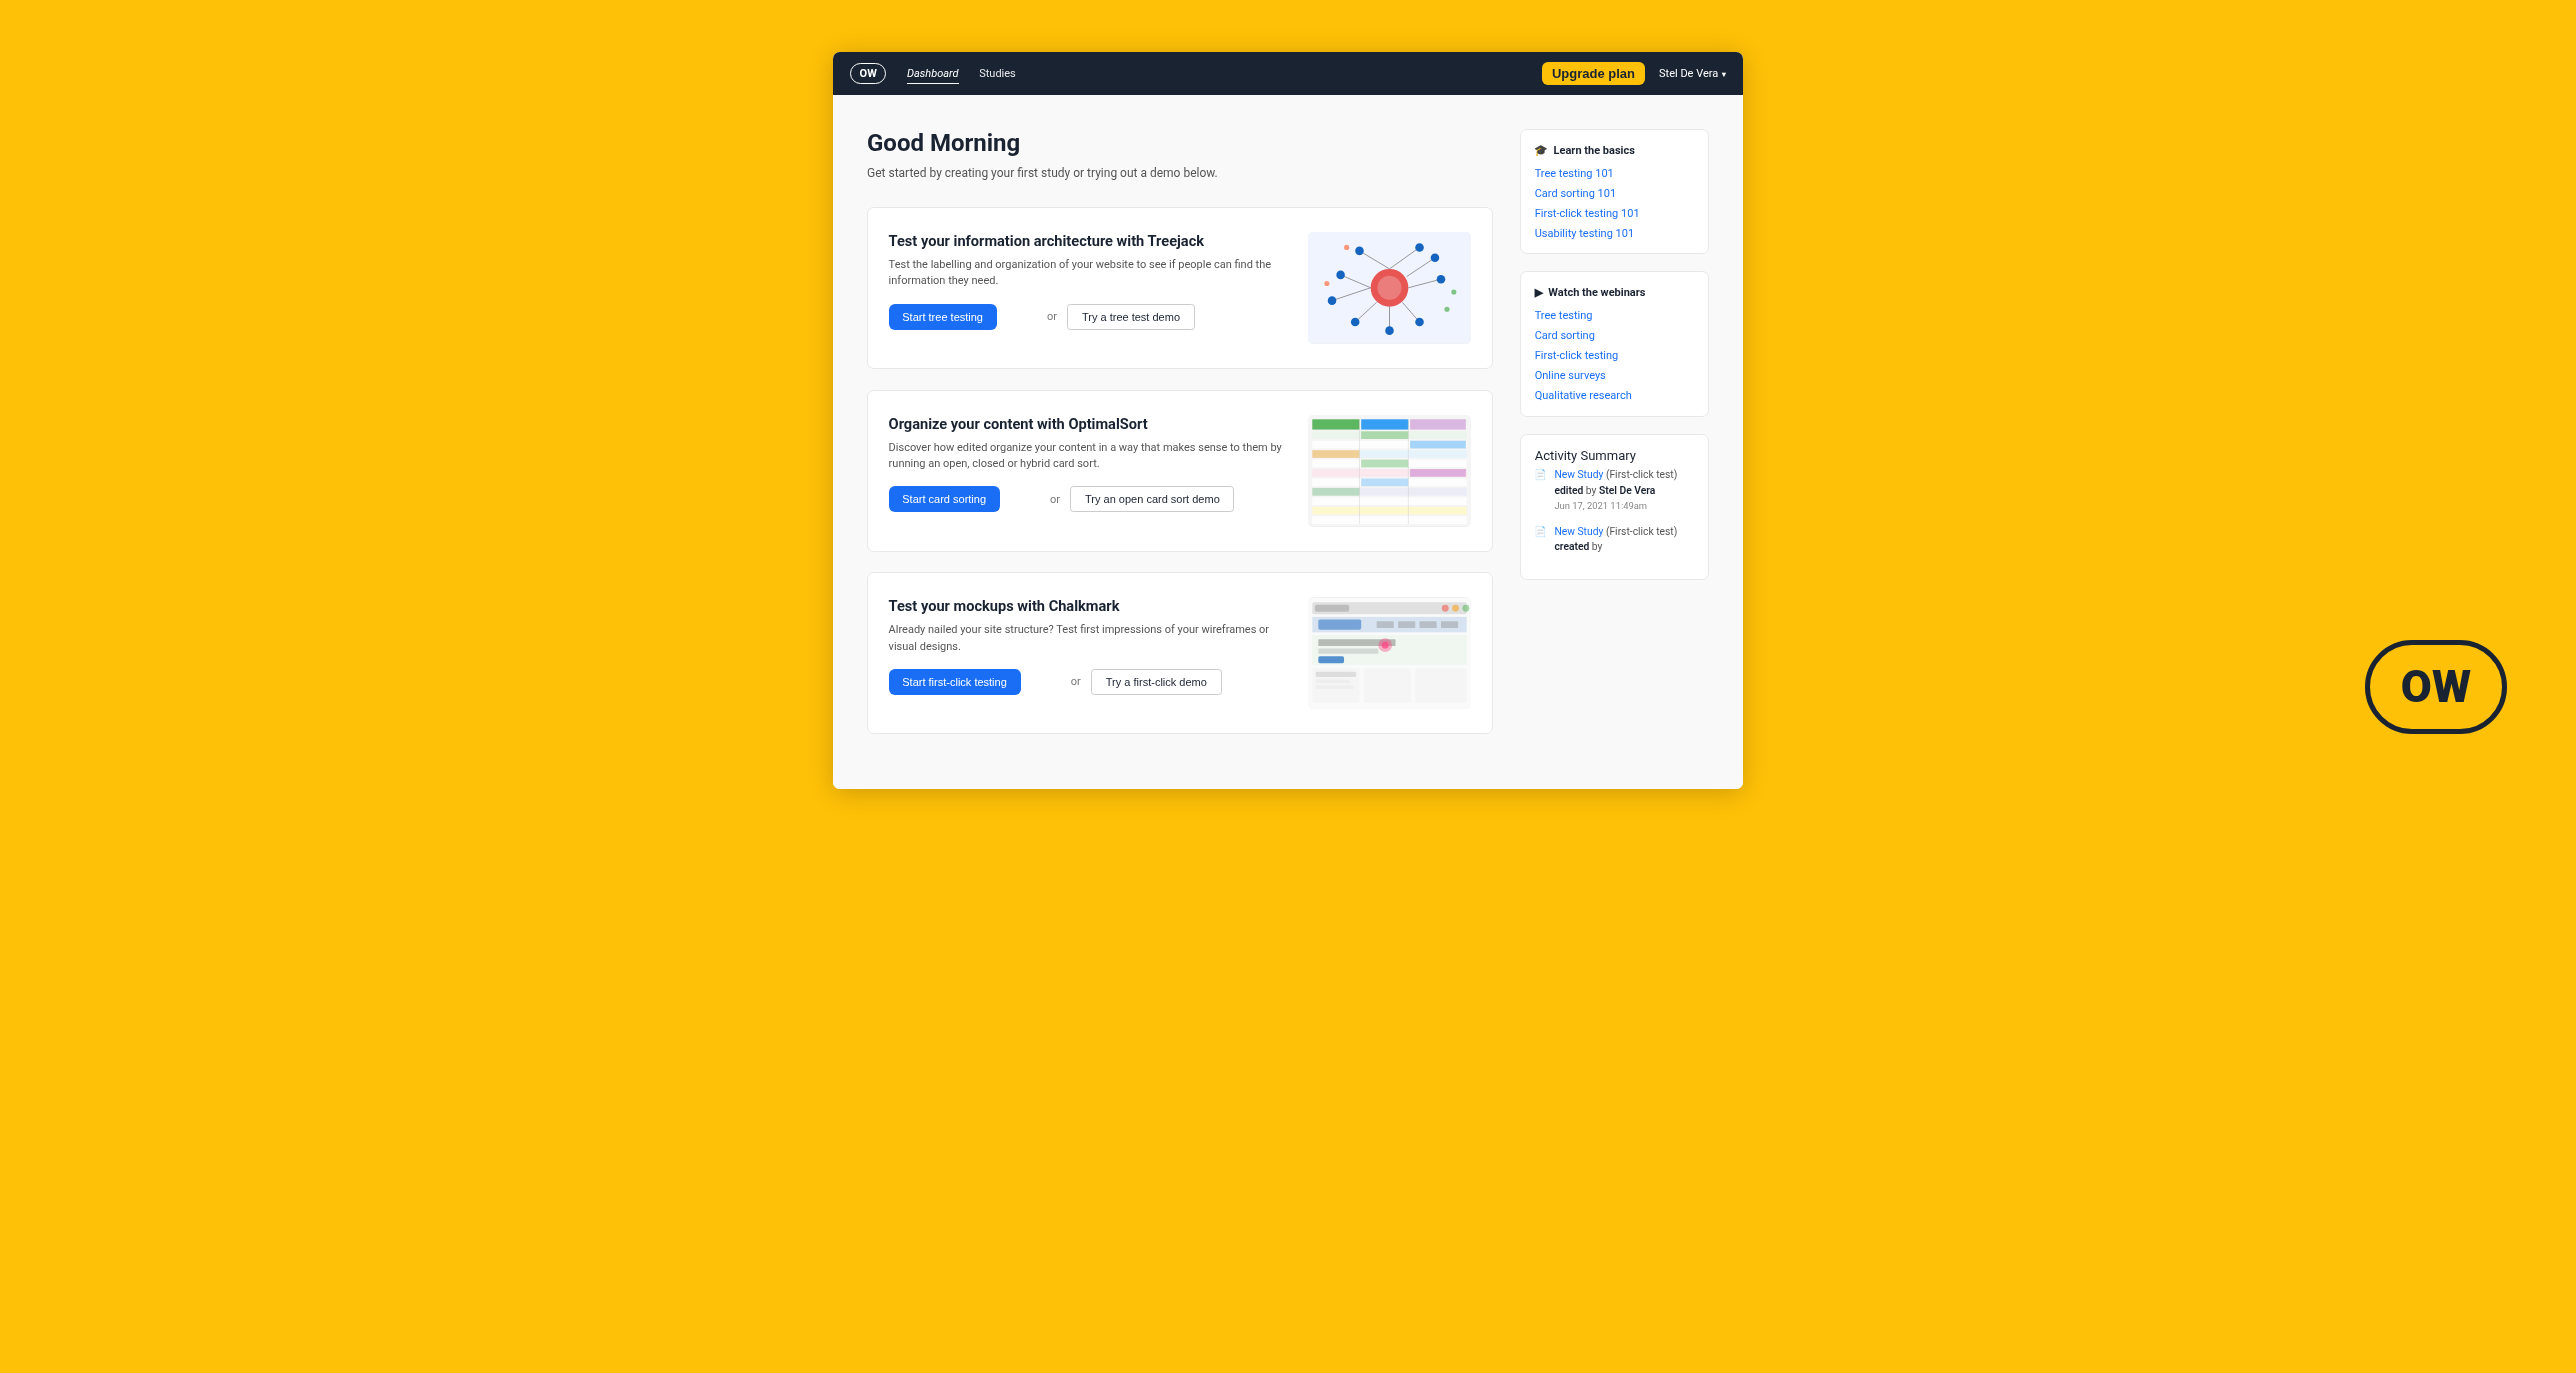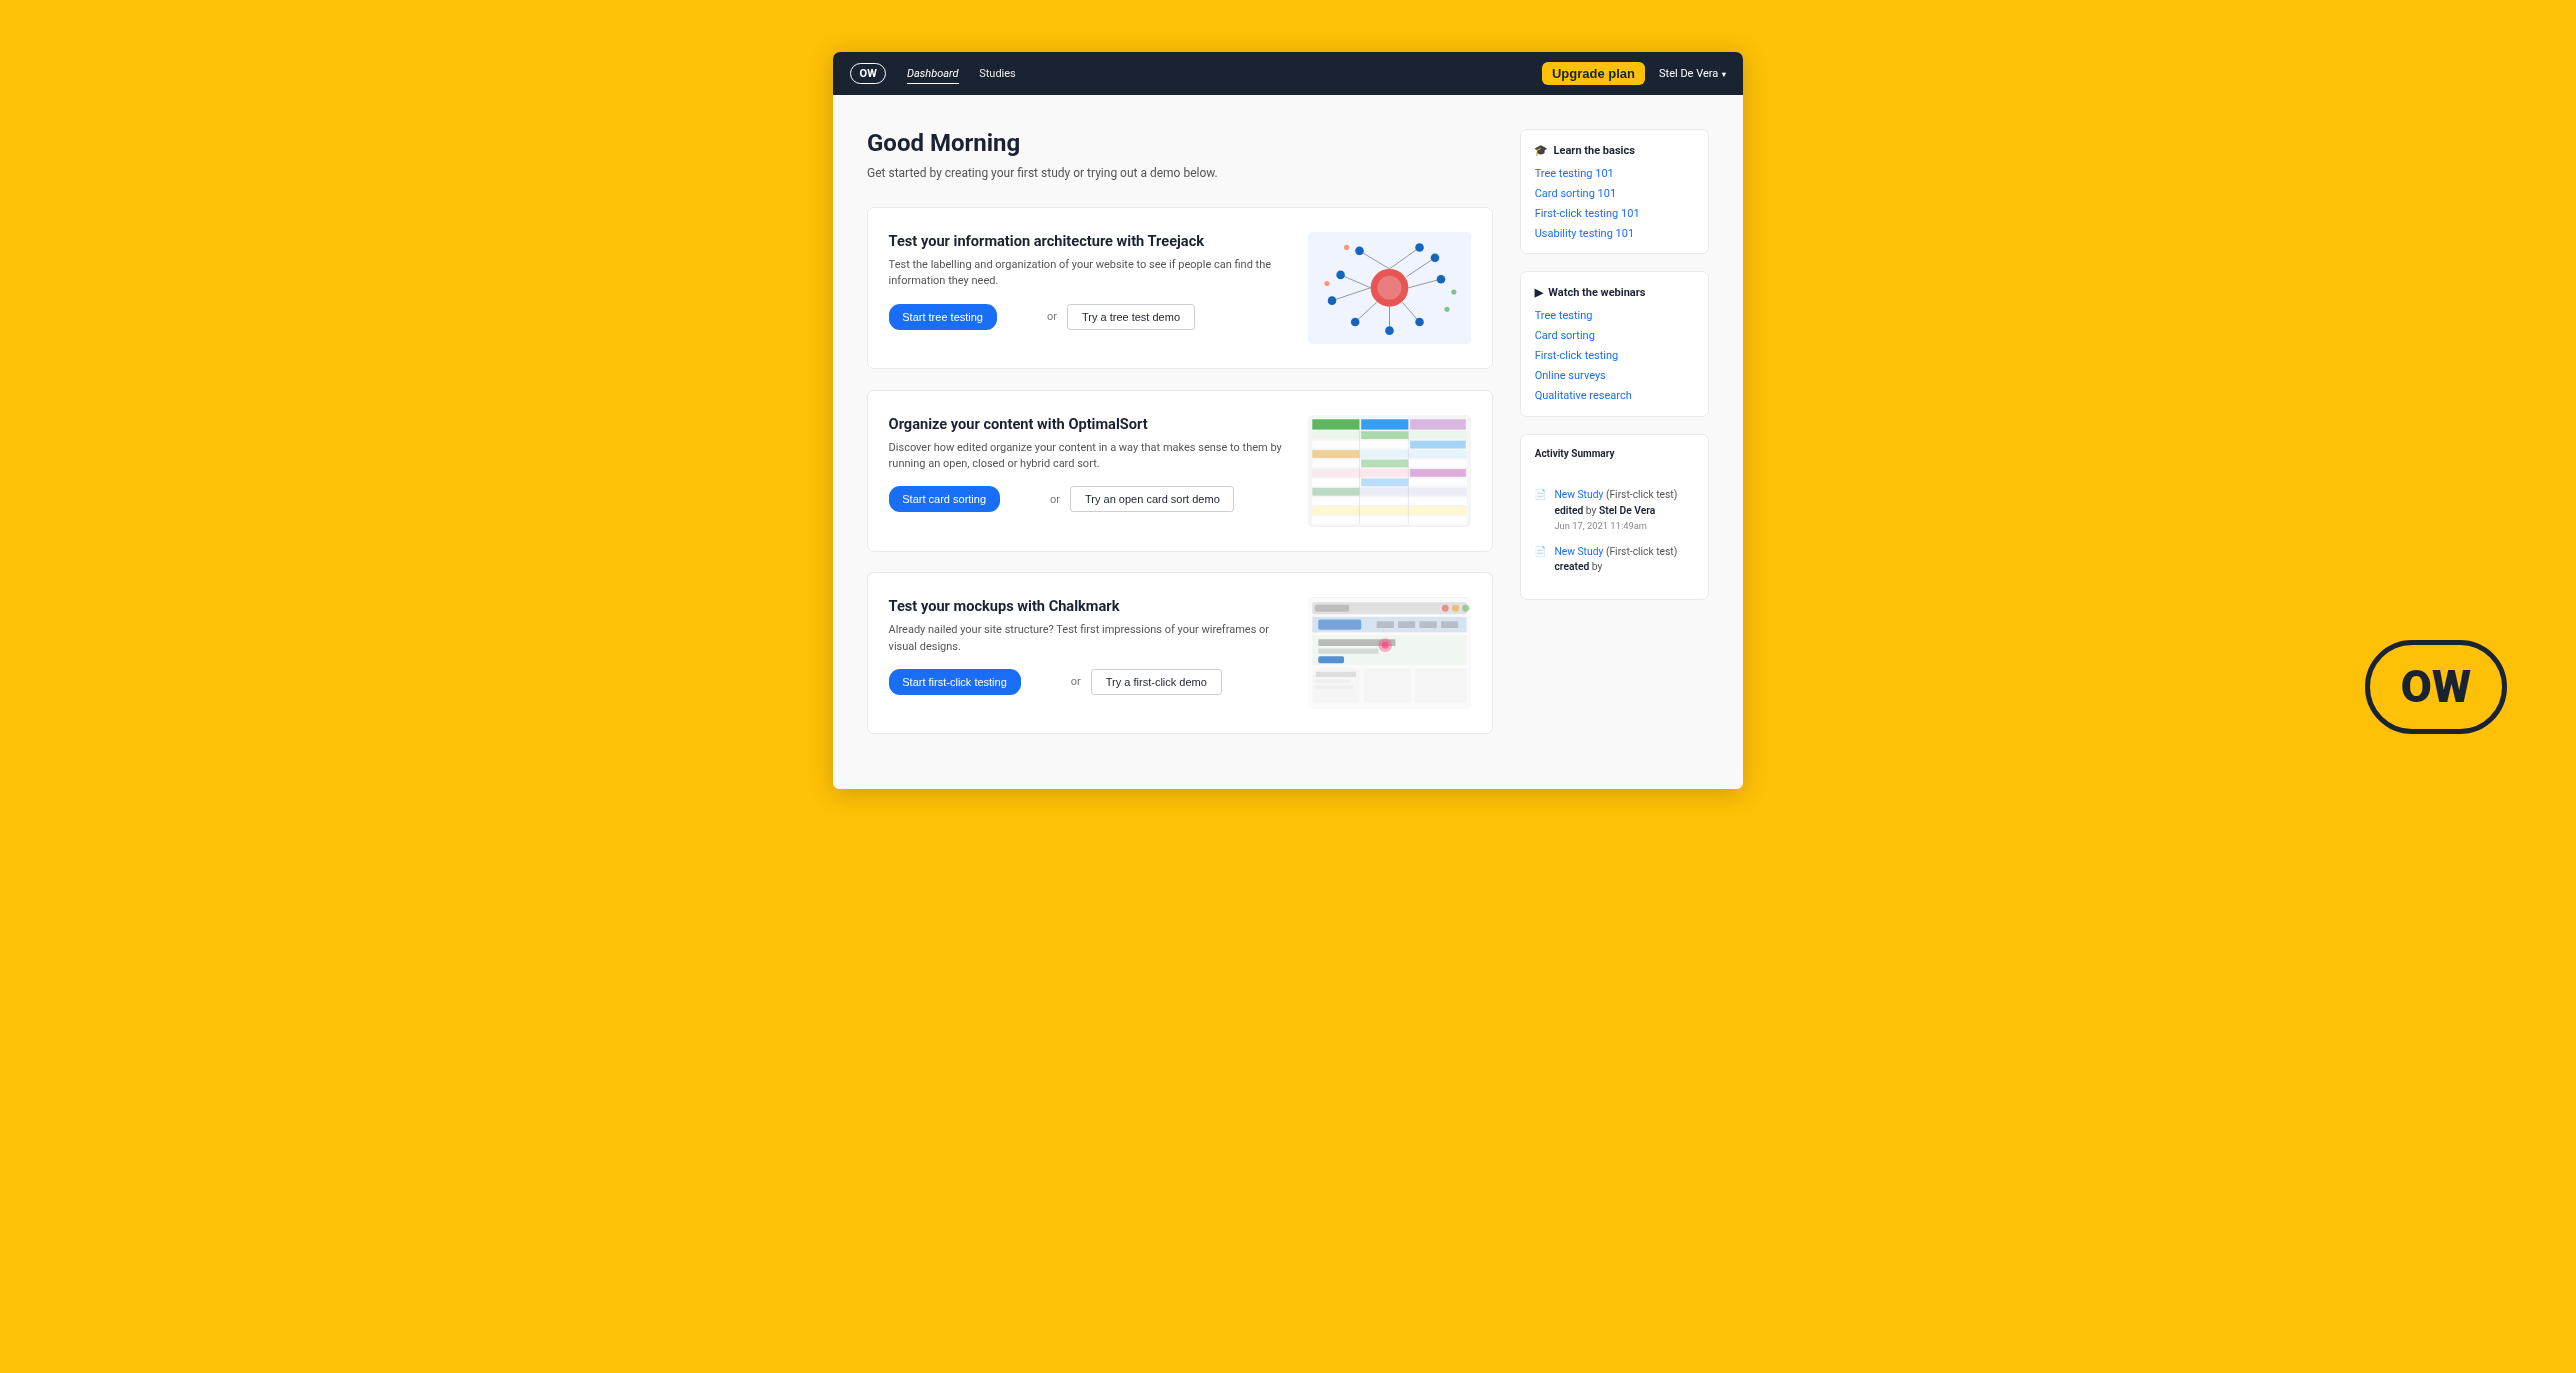--- a/index.html
+++ b/index.html
@@ -131,21 +131,21 @@
     .study-card-actions {
       display: flex;
       align-items: center;
       gap: 10.3px;
     }
     .btn-primary {
       background: #1a6ef5;
       color: #fff;
       border: none;
       padding: 6.9px 13.7px;
-      border-radius: 11px;
+      border-radius: 6px;
       font-size: 11px;
       font-weight: 500;
       cursor: pointer;
     }
     .btn-secondary {
       background: #fff;
       color: #1a2332;
       border: 0.9px solid #ccc;
       padding: 6px 13.7px;
       border-radius: 3.4px;
@@ -201,24 +201,24 @@
     .sidebar-link:last-child {
       margin-bottom: 0;
     }
     .have-question {
       font-size: 11px;
       font-weight: 700;
       color: #1a2332;
       margin-bottom: 10.3px;
     }
     .activity-summary-title {
-      font-size: 10px;
-      font-weight: 700;
-      color: #1a2332;
-      margin-bottom: 28px;
+      font-size: 13px;
+      font-weight: 400;
+      color: #1a2332;
+      margin-bottom: 4px;
     }
     .activity-item {
       font-size: 10.3px;
       color: #555;
       line-height: 1.5;
       margin-bottom: 10.3px;
       display: flex;
       gap: 6.9px;
     }
     .activity-icon {

